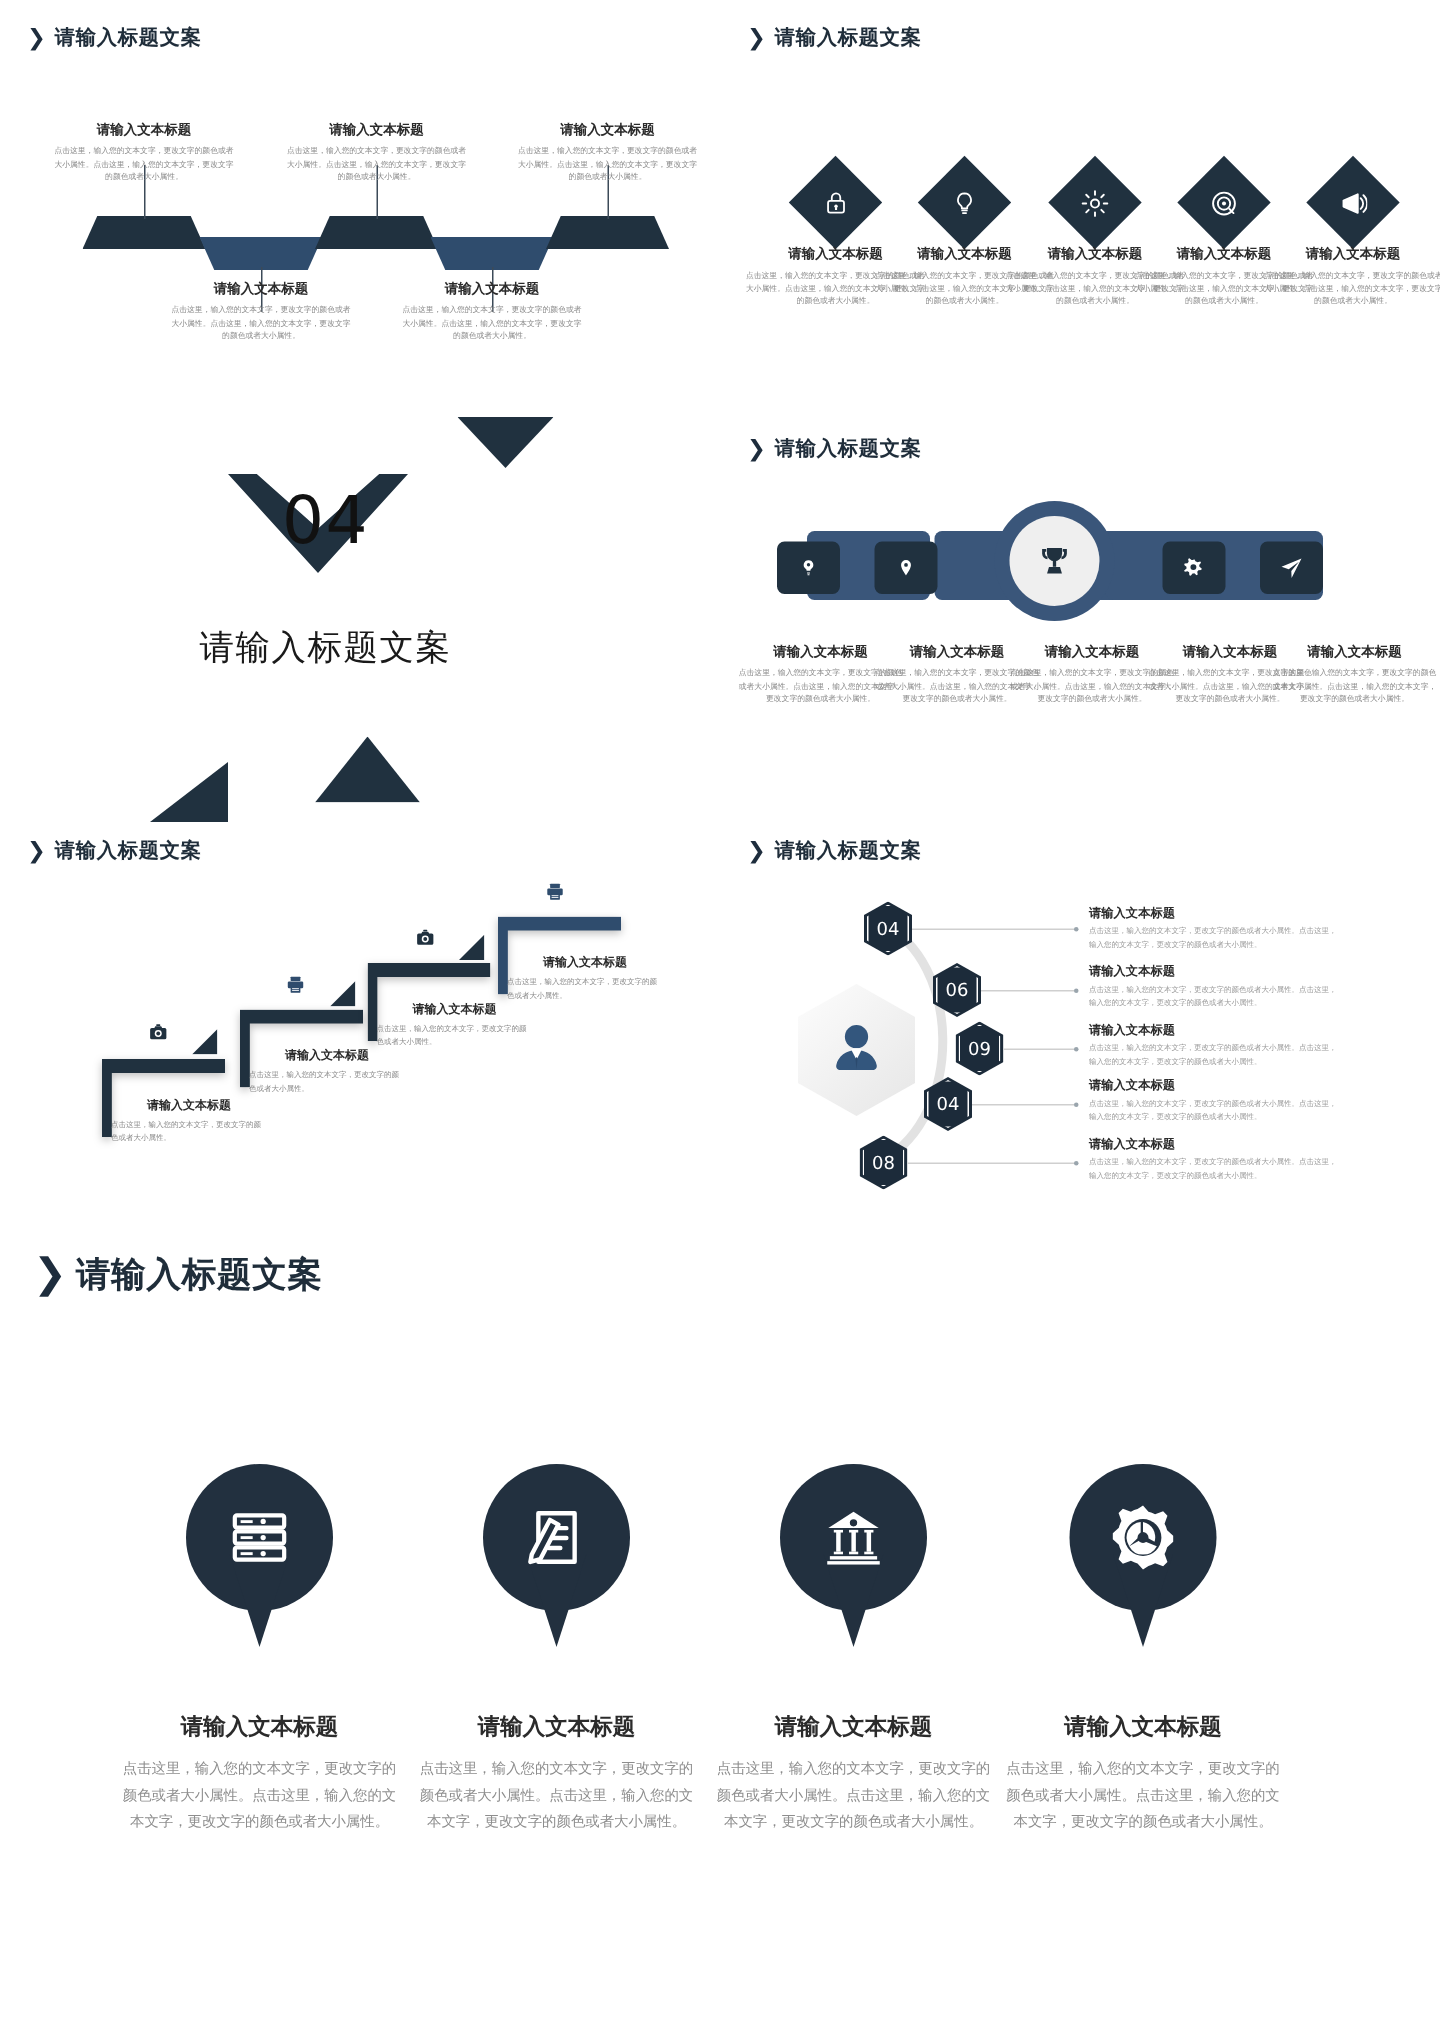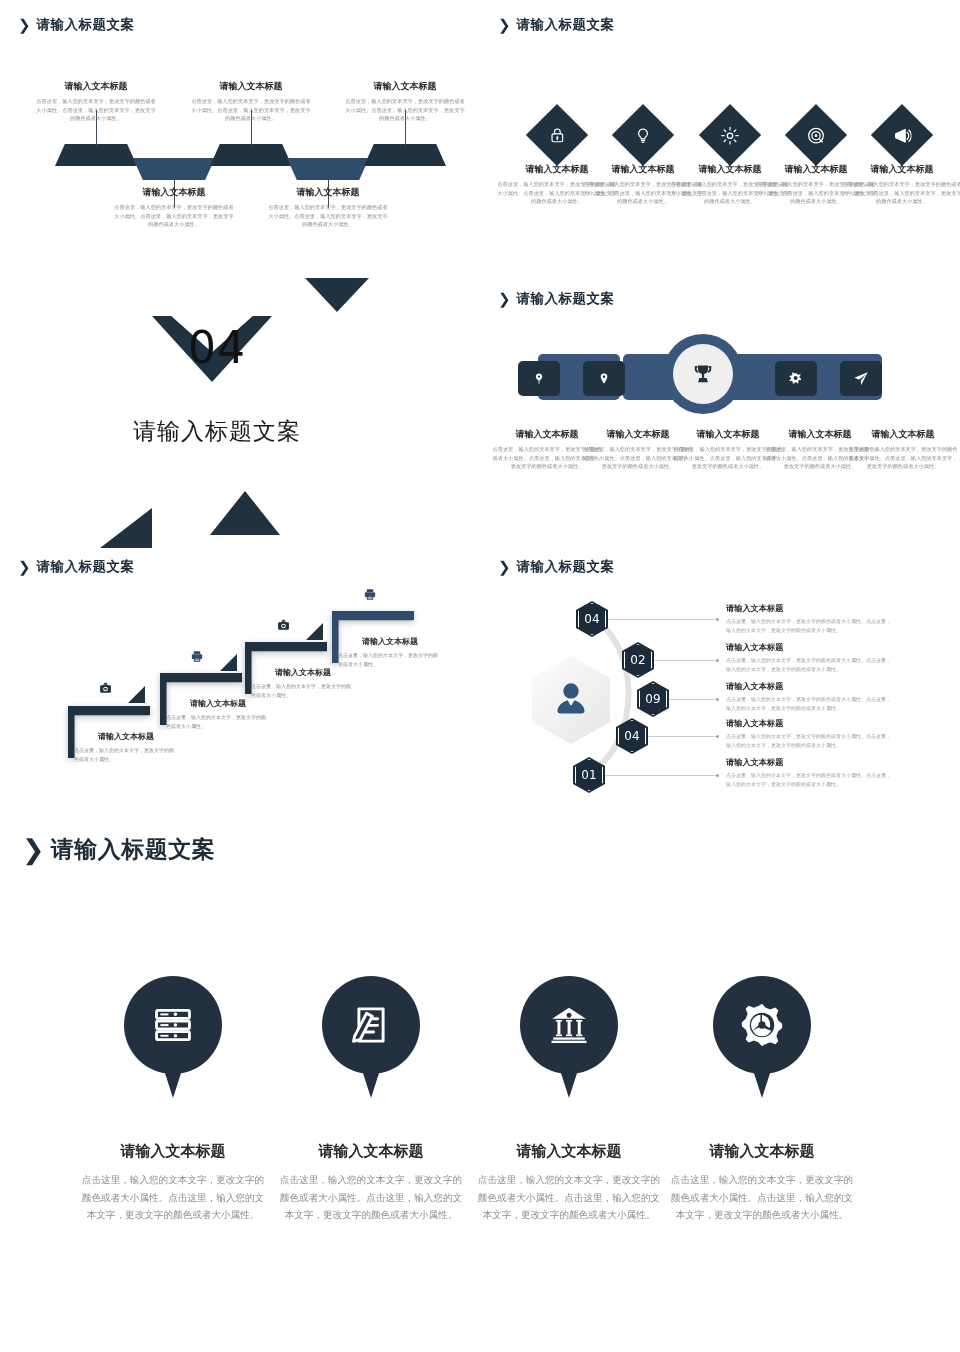--- a/index.html
+++ b/index.html
@@ -427,33 +427,33 @@
         </svg>
       </span>
     </div>
 
     <div class="hexnum" style="left:96px; top:55px;">
         <span class="inner"></span>
         <span>04</span>
       </div>
     <div class="hexnum" style="left:142px; top:96px;">
         <span class="inner"></span>
-        <span>02</span>
+        <span>06</span>
       </div>
     <div class="hexnum" style="left:157px; top:135px;">
         <span class="inner"></span>
         <span>09</span>
       </div>
     <div class="hexnum" style="left:136px; top:172px;">
         <span class="inner"></span>
         <span>04</span>
       </div>
     <div class="hexnum" style="left:93px; top:211px;">
         <span class="inner"></span>
-        <span>01</span>
+        <span>08</span>
       </div>
 
     <div class="lead" style="left:128px; top:73px;  width:110px;"></div>
     <div class="lead" style="left:174px; top:114px; width:64px;"></div>
     <div class="lead" style="left:189px; top:153px; width:49px;"></div>
     <div class="lead" style="left:168px; top:190px; width:70px;"></div>
     <div class="lead" style="left:125px; top:229px; width:113px;"></div>
     <div class="dot" style="left:236px; top:72px;"></div>
     <div class="dot" style="left:236px; top:113px;"></div>
     <div class="dot" style="left:236px; top:152px;"></div>

